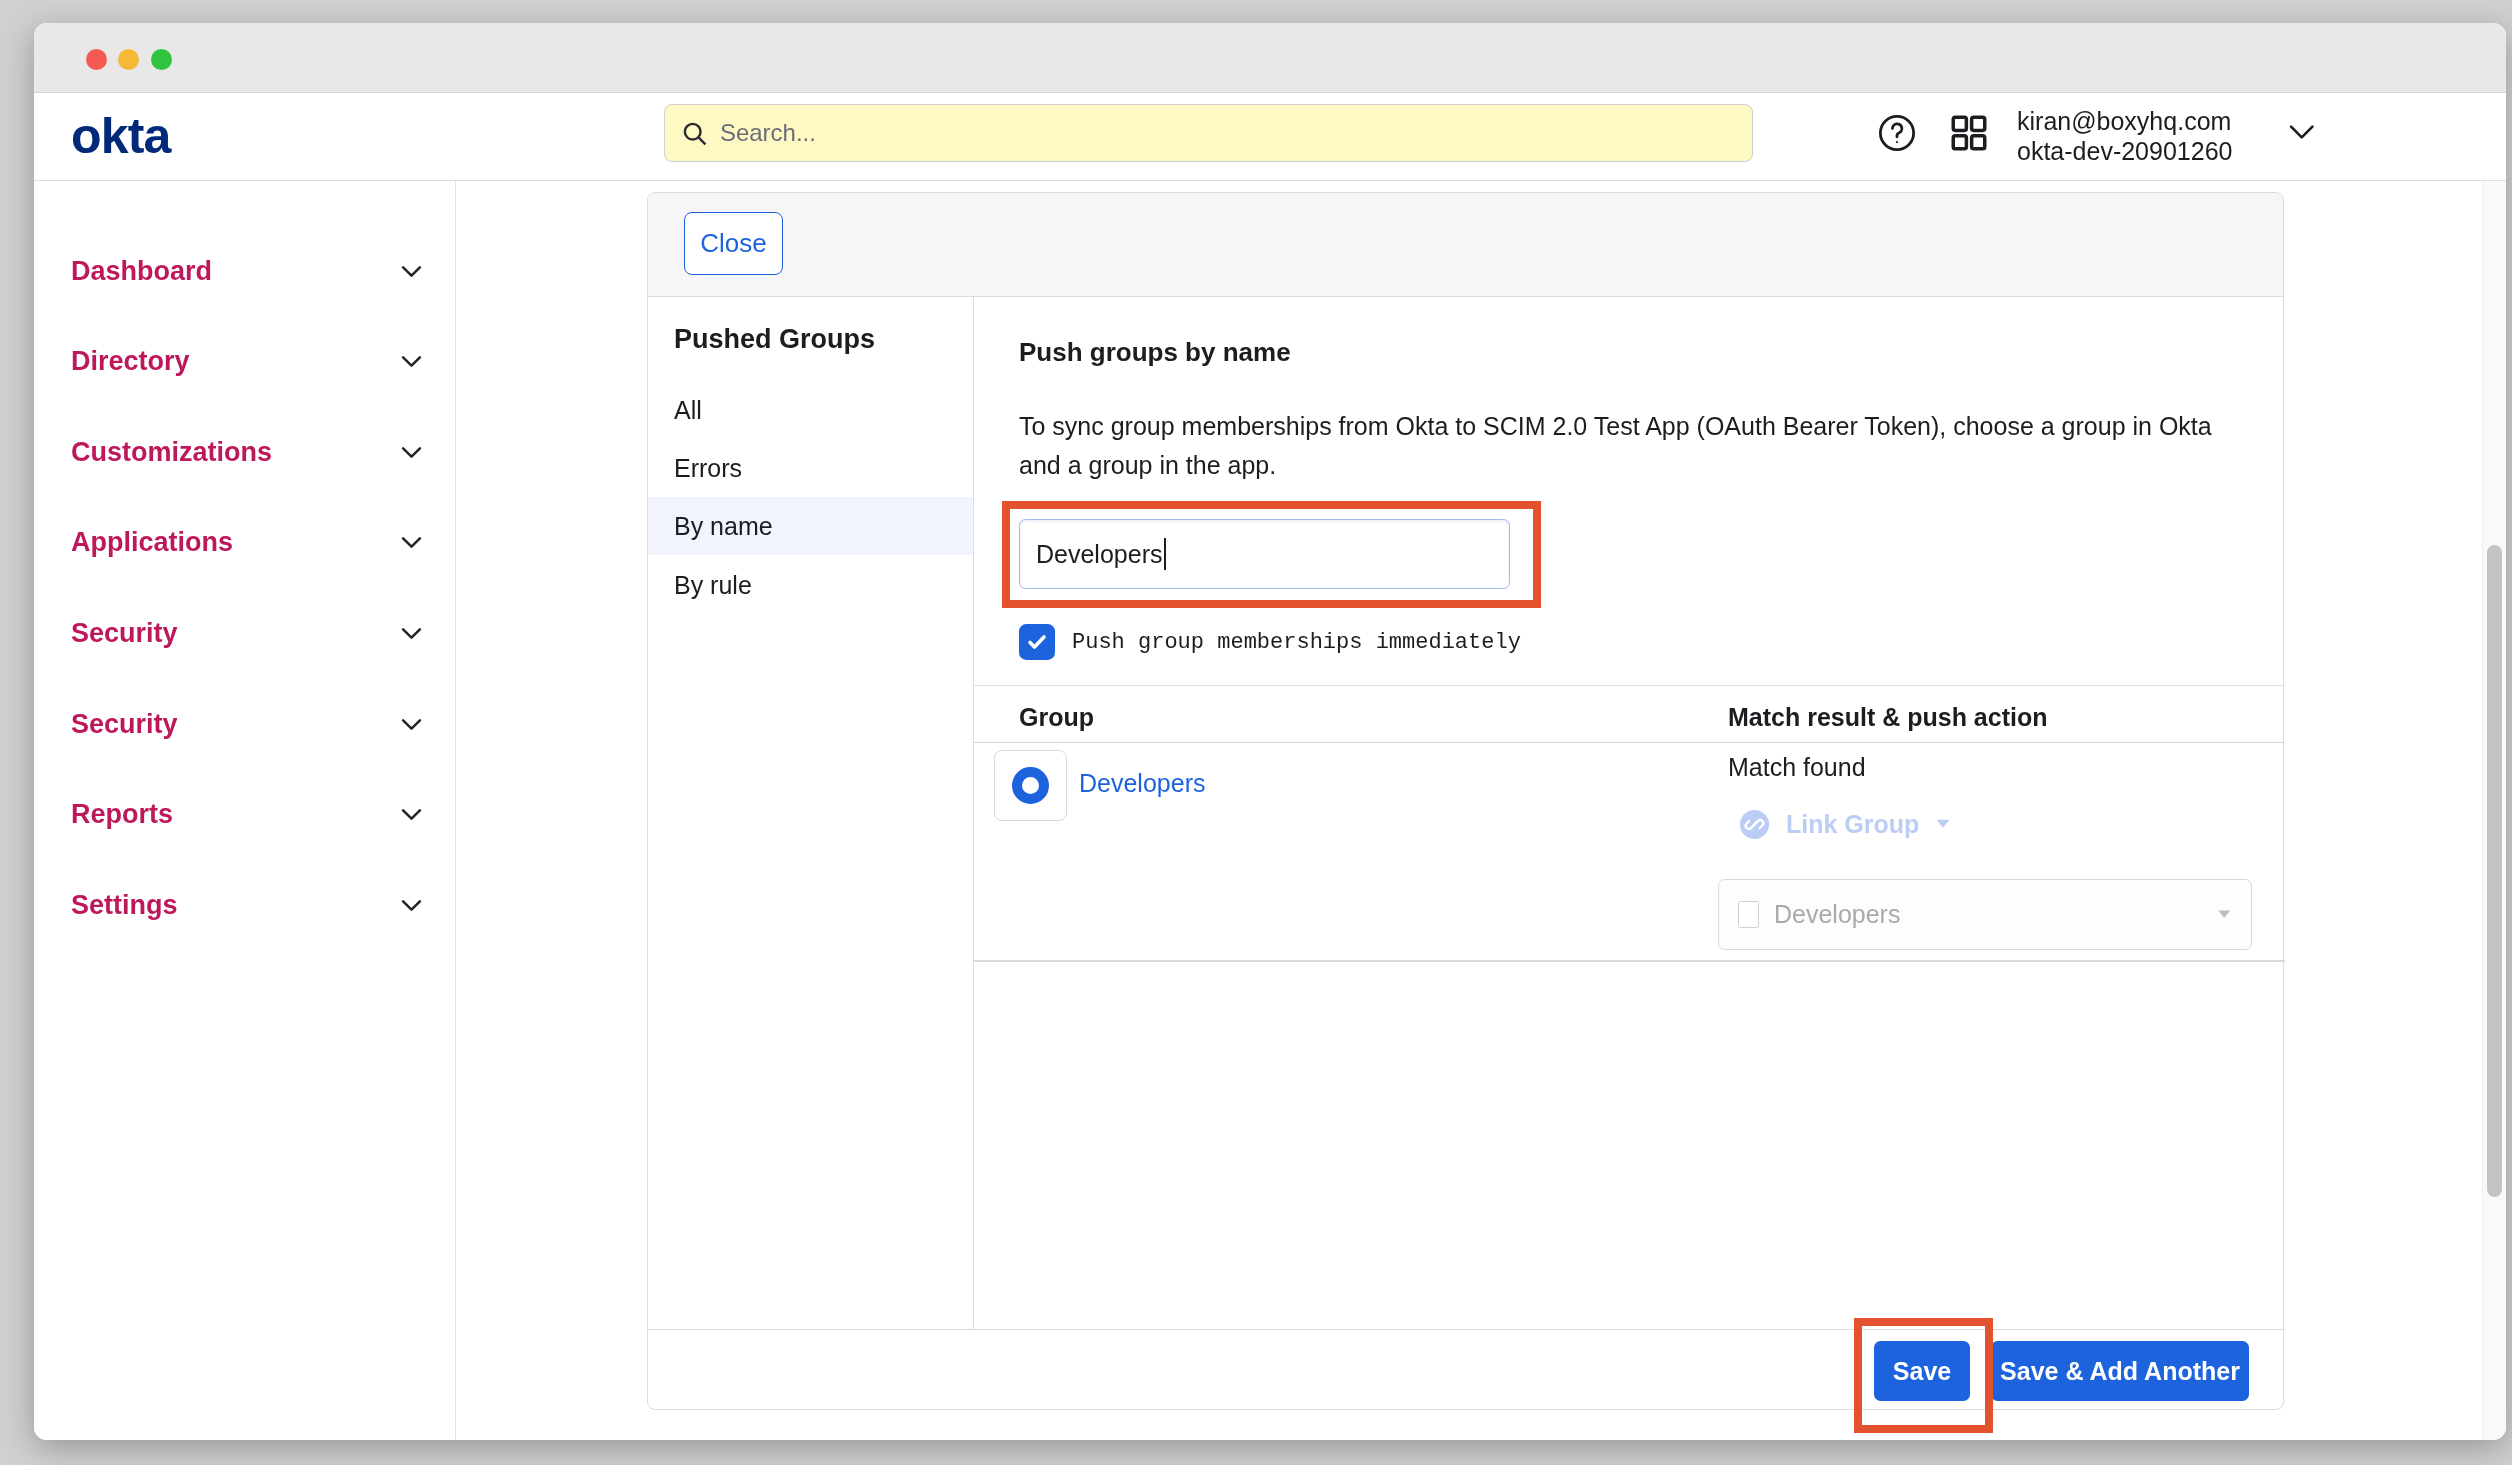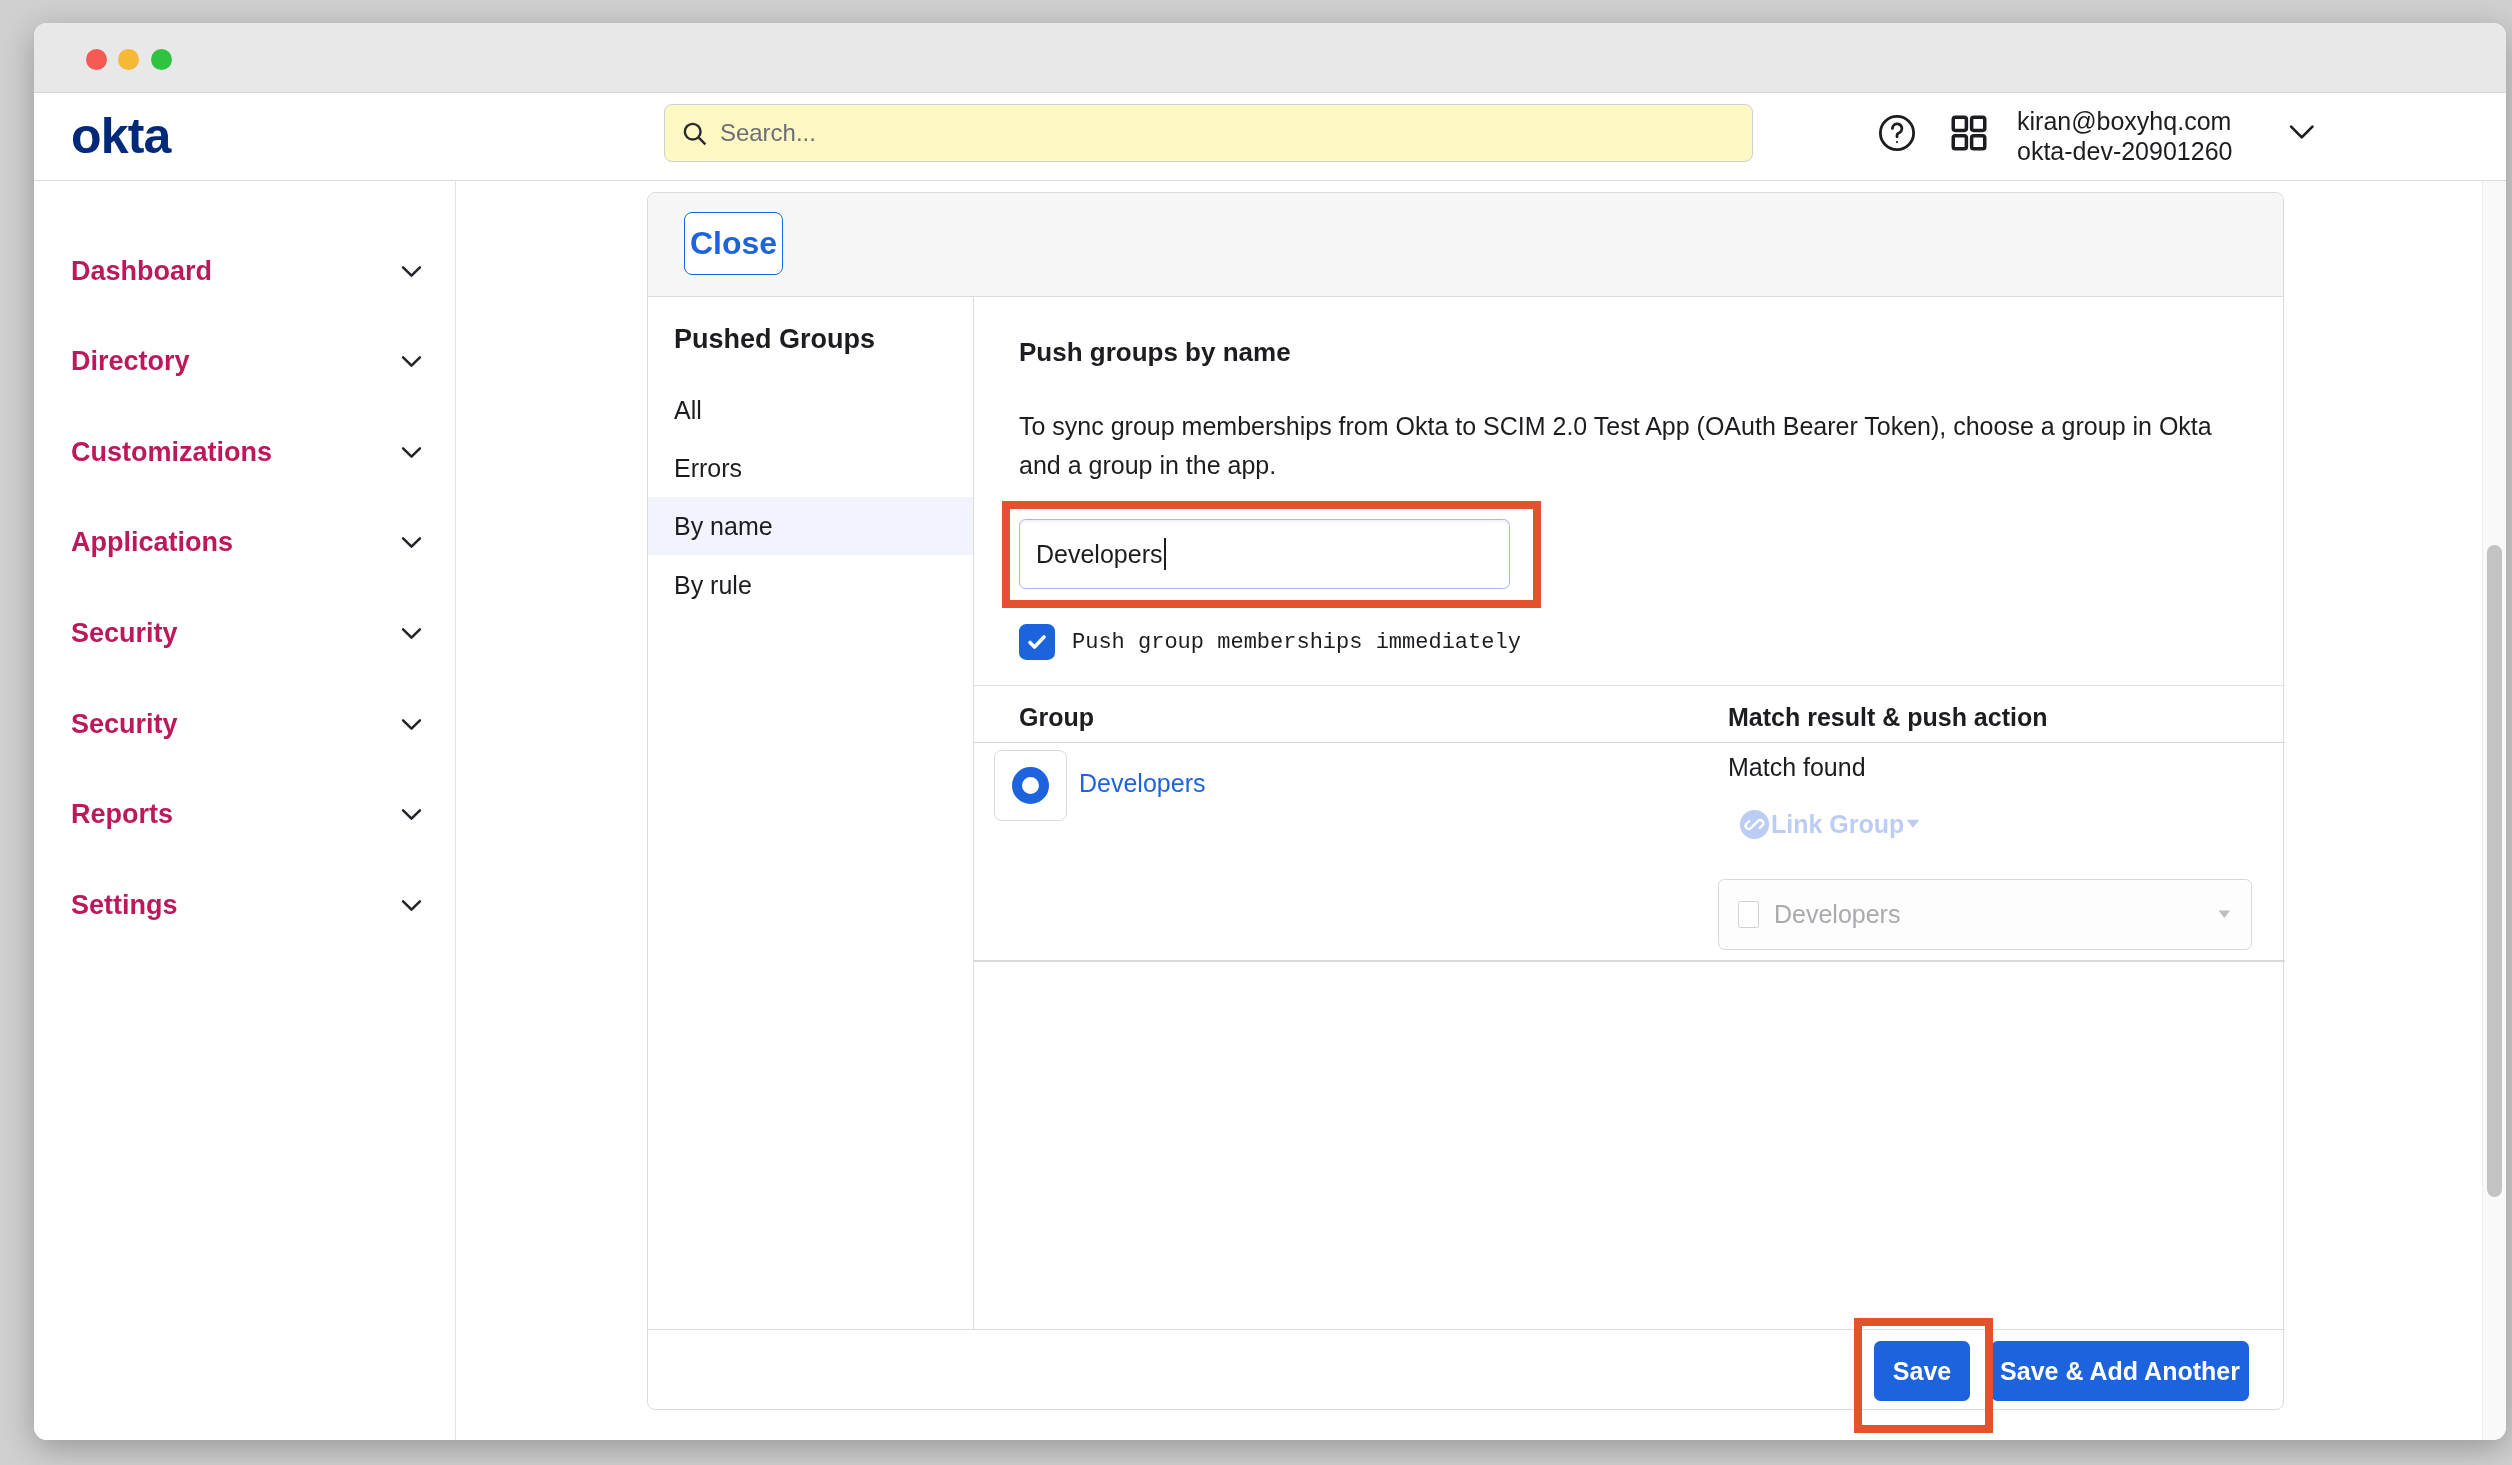--- a/index.html
+++ b/index.html
@@ -70,21 +70,21 @@
     position:absolute; left:613px; top:169px; width:1637px; height:1218px;
     background:#fff; border:0.8px solid #dbdbdb; border-radius:8px;
   }
   .panel-header {
     position:absolute; left:0; top:0; width:100%; height:104px;
     background:#f6f6f6; border-bottom:0.8px solid #dcdcdc; border-radius:8px 8px 0 0;
   }
   .close-btn {
     position:absolute; left:36px; top:19.4px; width:99px; height:63px;
     background:#fff; border:1.6px solid #1c63dd; border-radius:8px;
-    color:#1c63dd; font-size:32px; font-weight:700;
+    color:#1c63dd; font-size:26px; font-weight:400;
     display:flex; align-items:center; justify-content:center; cursor:pointer;
   }
   .subnav-divider { position:absolute; left:325px; top:104px; width:0.8px; height:1032px; background:#dcdcdc; }
   .subnav-title { position:absolute; left:26px; top:131px; font-size:27px; font-weight:700; }
   .subnav-item {
     position:absolute; left:0; width:325px; height:58px;
     font-size:25px; color:#1d1d21; cursor:pointer;
     display:flex; align-items:center; padding-left:26px;
   }
   .subnav-item.selected { background:#f1f4fc; }
@@ -116,21 +116,21 @@
   .group-card {
     position:absolute; left:346px; top:557px; width:73px; height:71px;
     border:0.8px solid #d9d9d9; border-radius:8px; background:#fff;
     display:flex; align-items:center; justify-content:center;
   }
   .donut { width:37px; height:37px; border:10.5px solid #1c63dd; border-radius:50%; background:#fff; }
   .group-link { position:absolute; left:431px; top:576px; font-size:25px; color:#1c63dd; cursor:pointer; }
   .match-found { position:absolute; left:1080px; top:560px; font-size:25px; }
   .link-group {
     position:absolute; left:1091px; top:613px; height:36px;
-    display:flex; align-items:center; gap:1px; cursor:default;
+    display:flex; align-items:center; gap:16px; cursor:default;
     color:#bccdf5; font-size:25px; font-weight:700;
   }
   .dropdown {
     position:absolute; left:1070px; top:686px; width:534px; height:71px;
     border:0.8px solid #d8d8d8; border-radius:6.5px; background:#fdfdfd;
     display:flex; align-items:center; padding:0 19.4px; gap:14.6px; cursor:default;
   }
   .dd-doc { width:21px; height:27.5px; border:1.6px solid #d0d0d4; border-radius:2.4px; background:#fff; }
   .dd-text { flex:1; font-size:25px; color:#a9a9ae; }
   .btn-primary {

